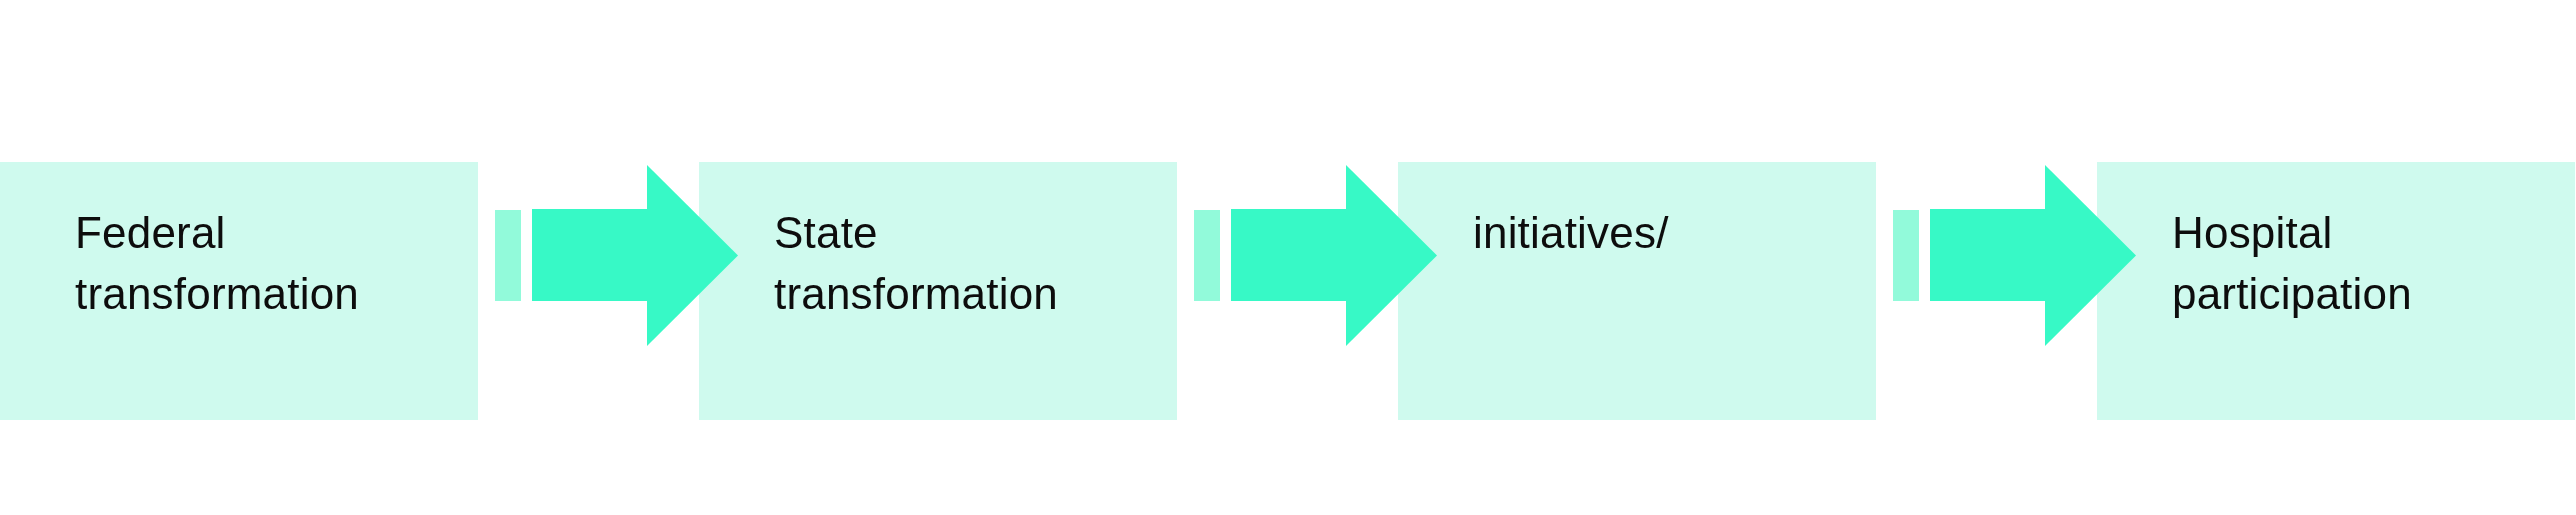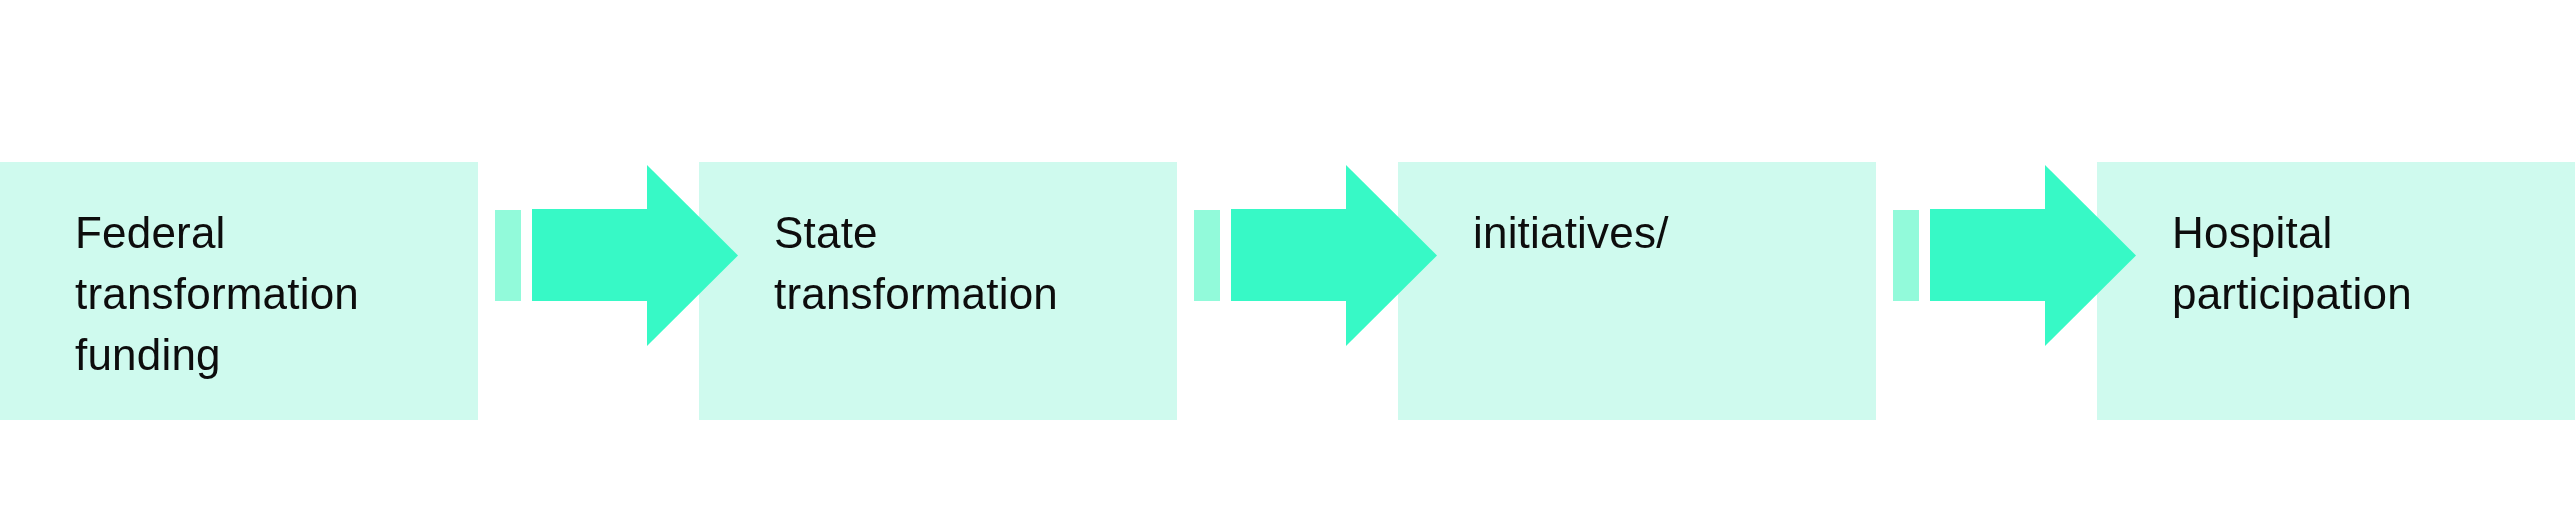--- a/index.html
+++ b/index.html
@@ -74,21 +74,20 @@
 </style>
 </head>
 <body>
 
 <div class="canvas">
   <div class="flow-row">
 
     <div class="flow-box">
       <div class="box-line">Federal</div>
       <div class="box-line">transformation</div>
-      <div class="box-line">funding</div>
     </div>
 
     <div class="connector">
       <div class="arrow-tail"></div>
       <div class="arrow-shaft"></div>
       <div class="arrow-head"></div>
     </div>
 
     <div class="flow-box">
       <div class="box-line">State</div>

